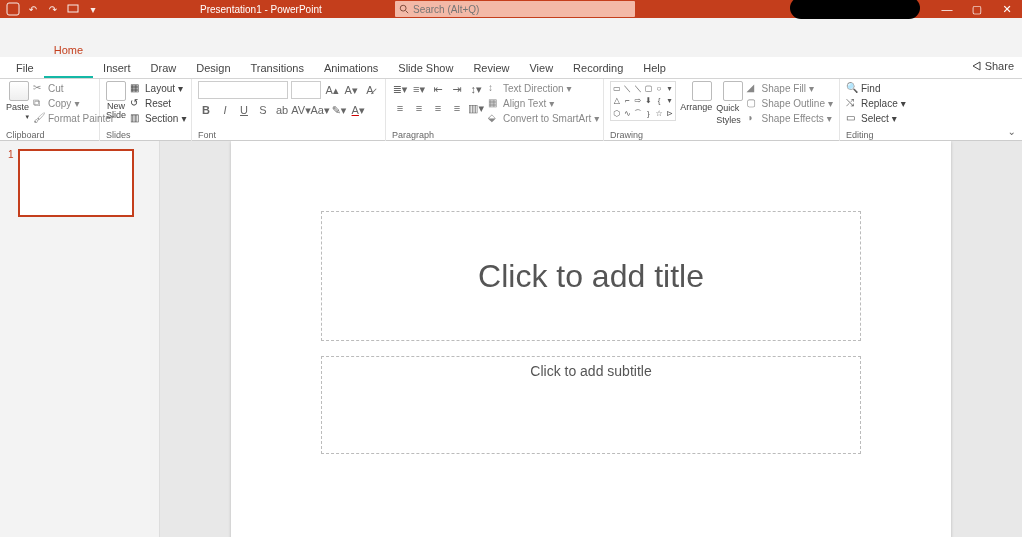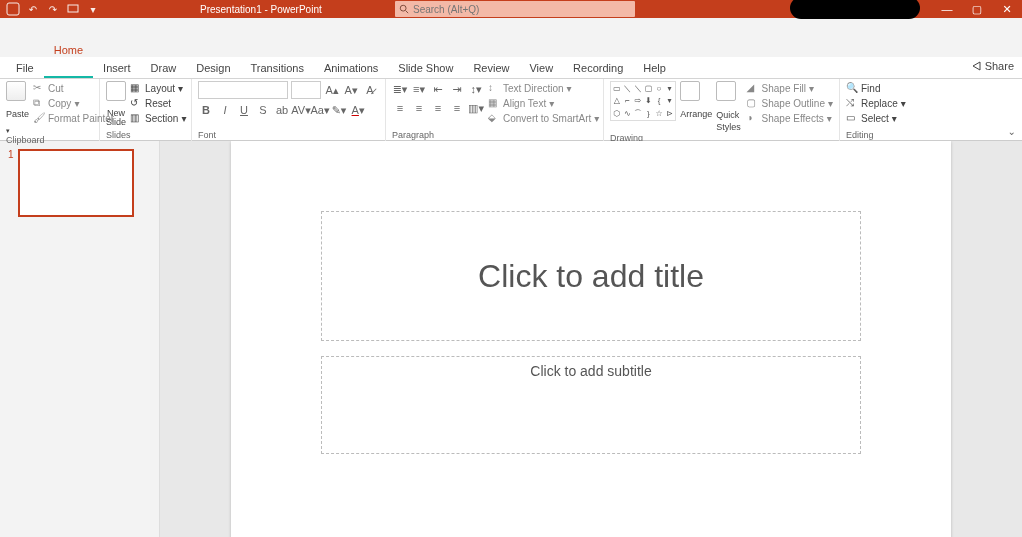--- a/index.html
+++ b/index.html
@@ -24,21 +24,21 @@
   .share { position:absolute; right:8px; top:3px; font-size:11px; color:#444; display:flex; gap:3px; }
 
   
   .ribbon { height: 62px; background:#fff; border-bottom:1px solid #ccc; display:flex; position:relative; }
   .group { border-right: 1px solid #e5e5e5; padding: 2px 6px 0 6px; display:flex; flex-direction:column; justify-content:space-between; height:62px; }
   .group-body { display:flex; gap:4px; align-items:flex-start; flex:1; }
   .group-label { font-size: 9px; color:#666; padding-bottom:1px; }
   .vstack { display:flex; flex-direction:column; gap:1px; }
   .btn-sm { font-size:10px; color:#888; display:flex; align-items:center; gap:3px; height:14px; white-space:nowrap; }
   .btn-sm.en { color:#444; }
-  .bigbtn { width:32px; display:flex; flex-direction:column; align-items:flex-start; font-size:9px; color:#444; gap:8px; }
+  .bigbtn { width:32px; display:flex; flex-direction:column; align-items:flex-end; font-size:9px; color:#444; gap:1px; }
   .bigbtn .ic { width:20px; height:20px; border:1px solid #bbb; border-radius:2px; }
   .ic-sm { width:12px; height:12px; display:inline-block; }
 
   
   .fontbox { width:90px; height:18px; border:1px solid #ccc; background:#fff; font-size:10px; padding:1px 4px; }
   .sizebox { width:30px; height:18px; border:1px solid #ccc; background:#fff; font-size:10px; padding:1px 4px; }
   .row { display:flex; gap:3px; align-items:center; }
   .tool { width:16px; height:16px; display:flex; align-items:center; justify-content:center; font-size:11px; color:#666; }
 
   

